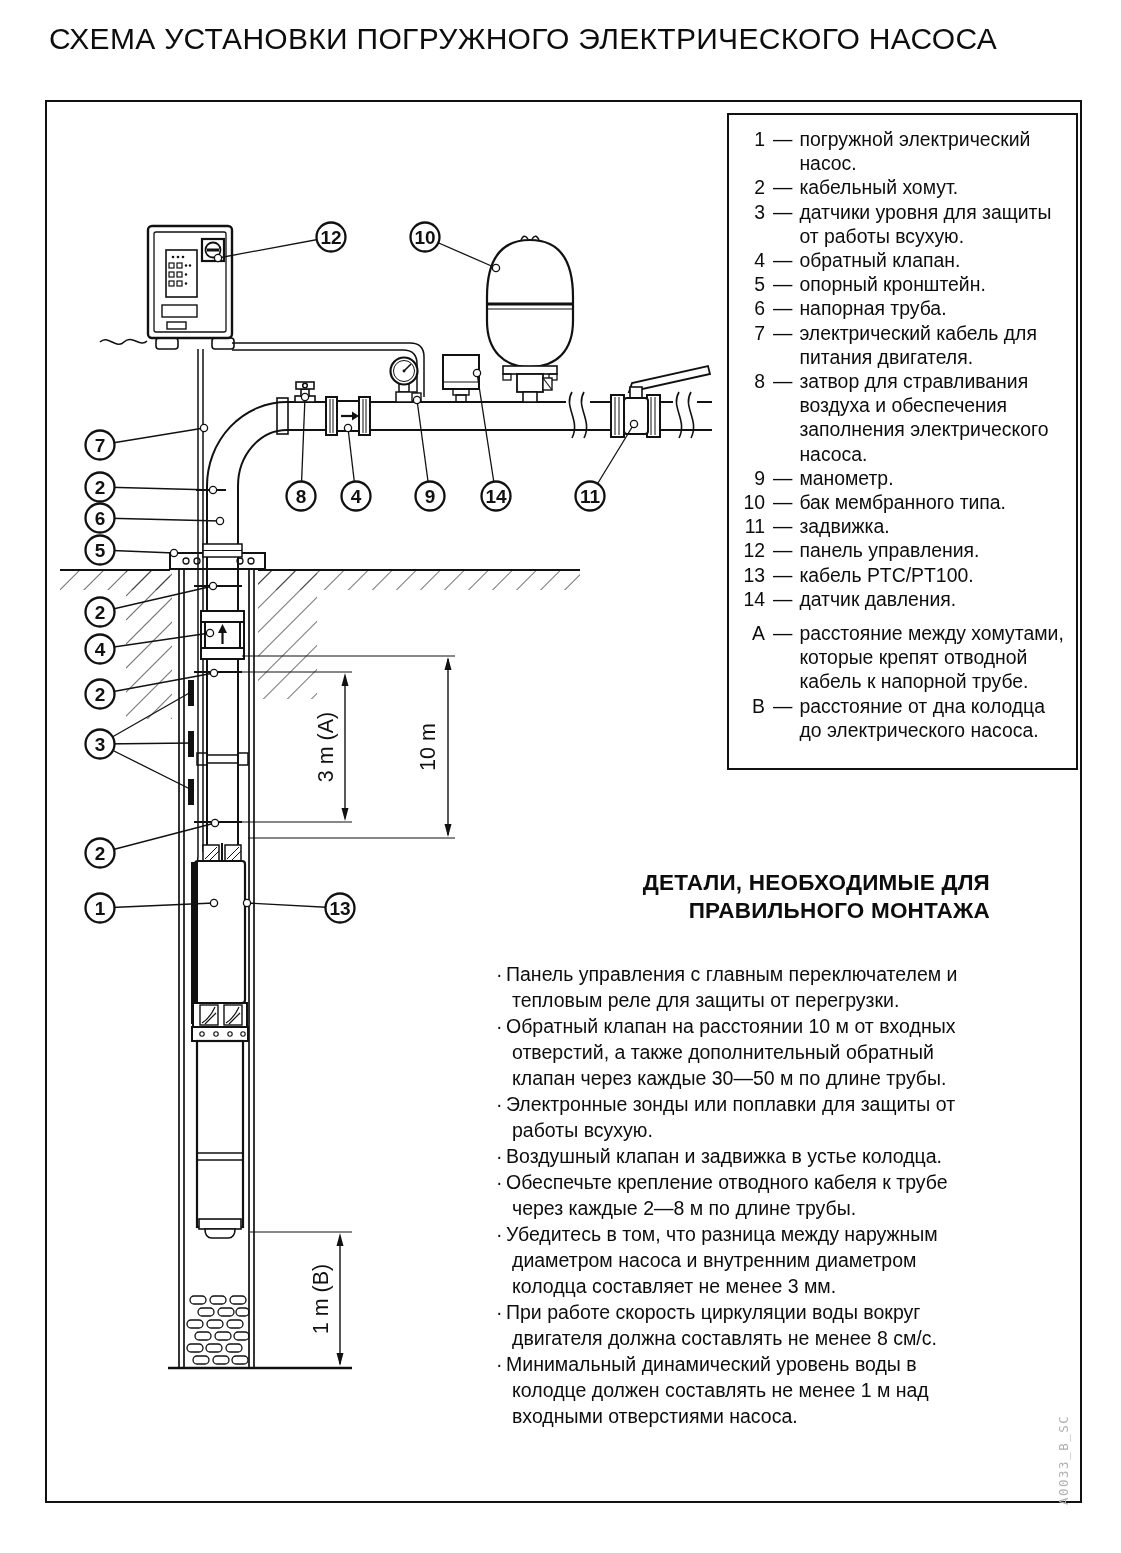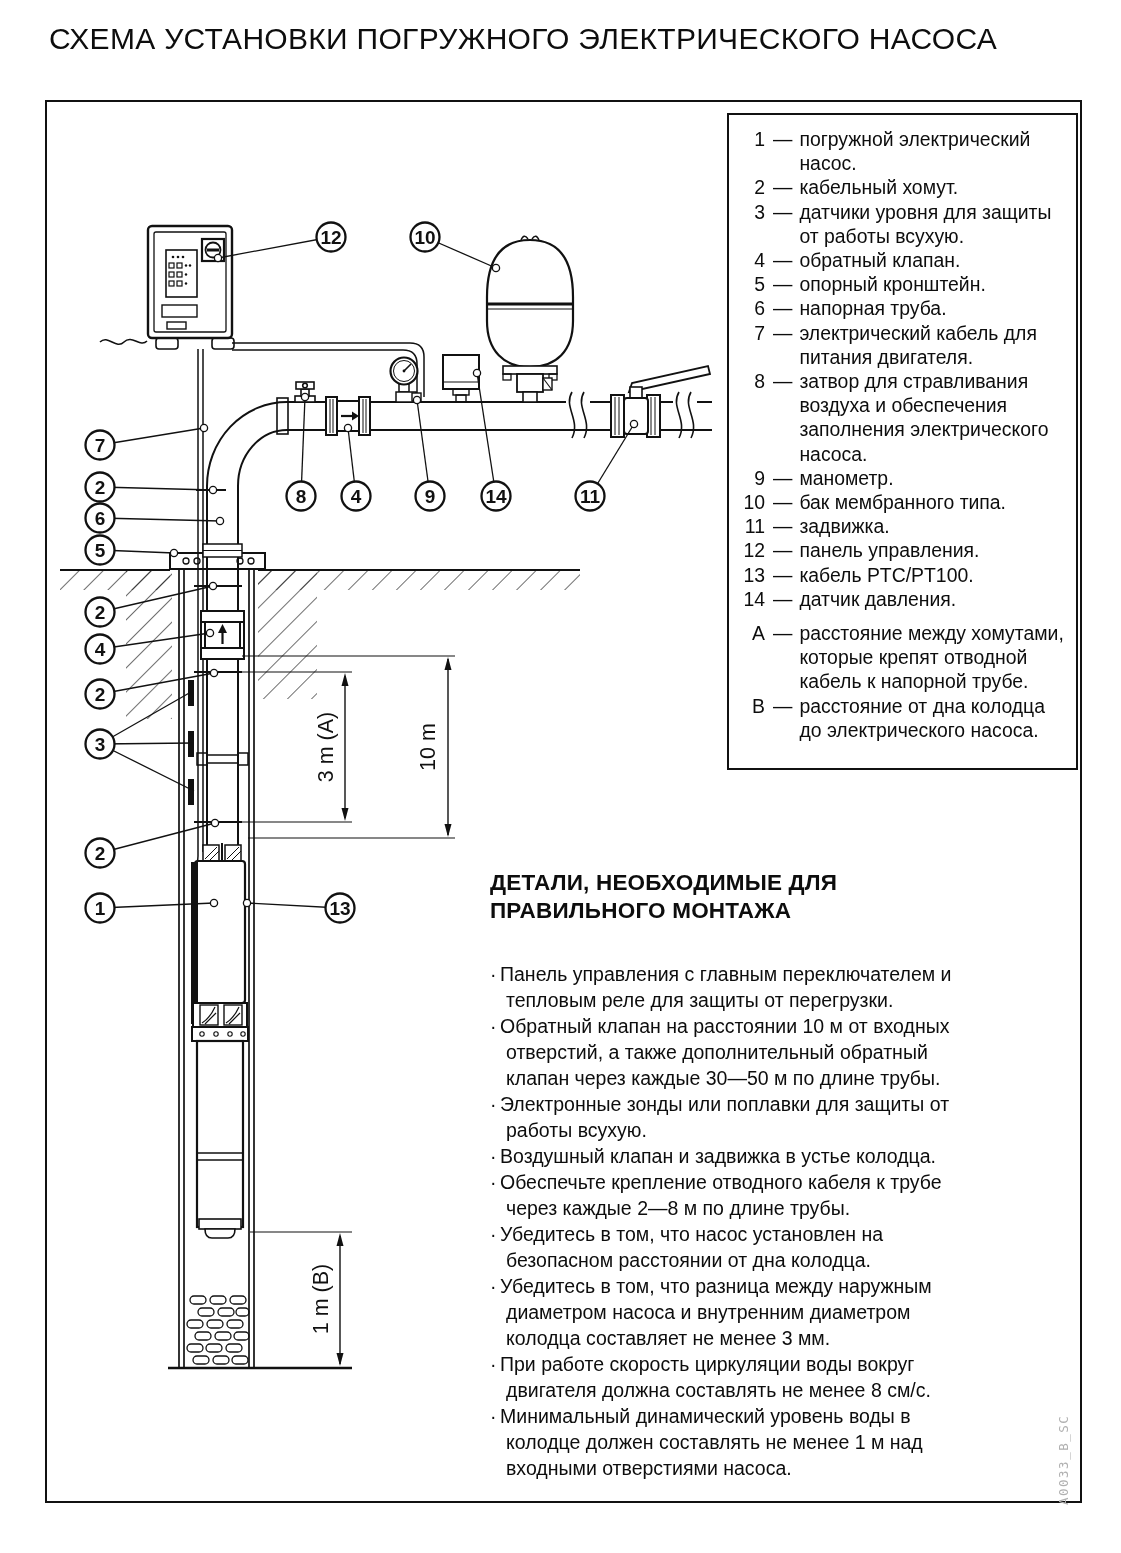--- a/index.html
+++ b/index.html
@@ -6,22 +6,22 @@
   body{position:relative;width:1121px;height:1553px;font-family:"Liberation Sans",sans-serif;color:#0d0d0d;overflow:hidden;}
   .title{position:absolute;left:49px;top:22px;font-size:30px;font-weight:normal;letter-spacing:.3px;white-space:nowrap;}
   .frame{position:absolute;left:45px;top:100px;width:1037px;height:1403px;border:2px solid #111;box-sizing:border-box;}
   .legend{position:absolute;left:727px;top:113px;width:351px;height:657px;border:2px solid #111;box-sizing:border-box;padding:12px 8px 0 9px;font-size:19.4px;line-height:24.2px;}
   .lrow{display:flex;align-items:flex-start;}
   .lrow .num{flex:none;width:27px;text-align:right;}
   .lrow .sep{flex:none;margin:0 7px 0 8px;}
   .lrow .txt{flex:1;}
   .notes-gap{margin-top:10px;}
   .details{position:absolute;left:490px;top:869px;width:500px;}
-  .details h2{margin:0 0 36px 0;font-size:22.5px;line-height:28px;font-weight:bold;letter-spacing:.2px;}
-  .details ul{margin:0;padding:0;list-style:none;font-size:19.5px;line-height:26px;}
+  .details h2{margin:0 0 36px 0;font-size:22.5px;line-height:28px;font-weight:bold;letter-spacing:.2px;text-align:right;}
+  .details ul{margin:6px;padding:0;list-style:none;font-size:19.5px;line-height:26px;}
   .details li{padding-left:16px;text-indent:-16px;}
   .details li .b{display:inline-block;width:10px;text-indent:0;}
   .watermark{position:absolute;left:1056px;top:1395px;width:110px;font-family:"DejaVu Sans Mono",monospace;font-size:12.5px;letter-spacing:1.5px;color:#b0b0b0;transform:rotate(-90deg) translateX(-100%);transform-origin:top left;white-space:nowrap;}
   svg text.dim{font-family:"Liberation Sans",sans-serif;font-size:21.5px;fill:#111;}
   svg text.co{font-family:"Liberation Sans",sans-serif;font-size:19px;font-weight:bold;fill:#111;}
 </style>
 </head>
 <body>
 
 <div class="title">СХЕМА УСТАНОВКИ ПОГРУЖНОГО ЭЛЕКТРИЧЕСКОГО НАСОСА</div>
@@ -477,20 +477,19 @@
 </div>
 
 <div class="details">
   <h2>ДЕТАЛИ, НЕОБХОДИМЫЕ ДЛЯ ПРАВИЛЬНОГО МОНТАЖА</h2>
   <ul>
     <li><span class="b">·</span><span>Панель управления с главным переключателем и тепловым реле для защиты от перегрузки.</span></li>
     <li><span class="b">·</span><span>Обратный клапан на расстоянии 10 м от входных отверстий, а также дополнительный обратный клапан через каждые 30—50 м по длине трубы.</span></li>
     <li><span class="b">·</span><span>Электронные зонды или поплавки для защиты от работы всухую.</span></li>
     <li><span class="b">·</span><span>Воздушный клапан и задвижка в устье колодца.</span></li>
     <li><span class="b">·</span><span>Обеспечьте крепление отводного кабеля к трубе через каждые 2—8 м по длине трубы.</span></li>
-    <li><span class="b">·</span><span>Убедитесь в том, что насос установлен на безопасном расстоянии от дна колодца.</span></li>
     <li><span class="b">·</span><span>Убедитесь в том, что разница между наружным диаметром насоса и внутренним диаметром колодца составляет не менее 3 мм.</span></li>
     <li><span class="b">·</span><span>При работе скорость циркуляции воды вокруг двигателя должна составлять не менее 8 см/с.</span></li>
     <li><span class="b">·</span><span>Минимальный динамический уровень воды в колодце должен составлять не менее 1 м над входными отверстиями насоса.</span></li>
   </ul>
 </div>
 
 <div class="watermark">A0033_B_SC</div>
 
 </body></html>

